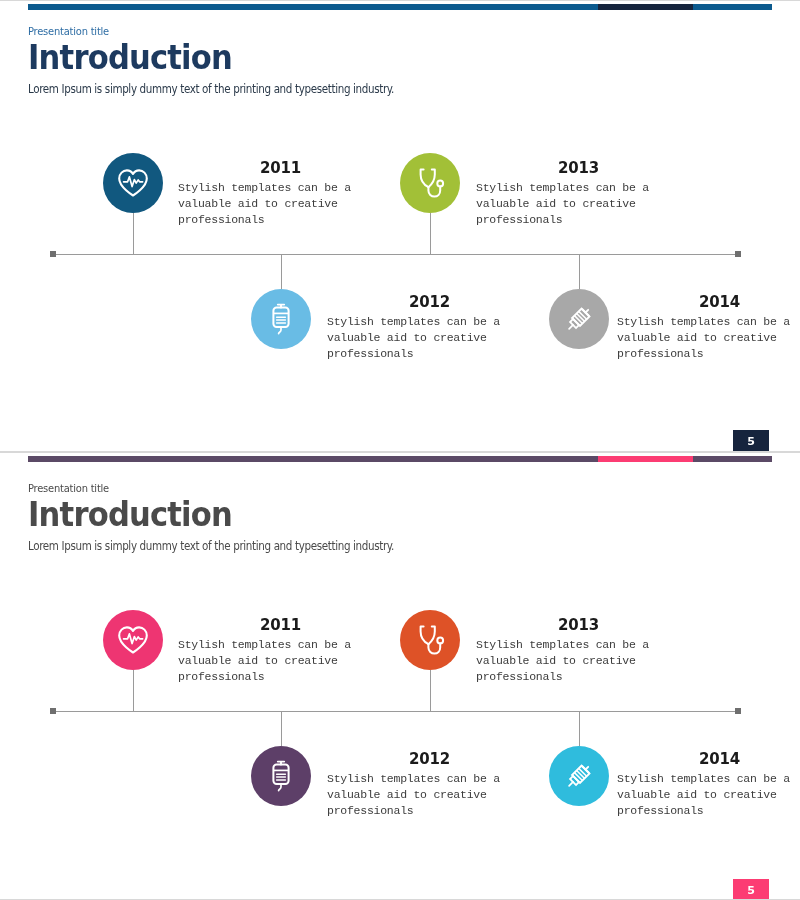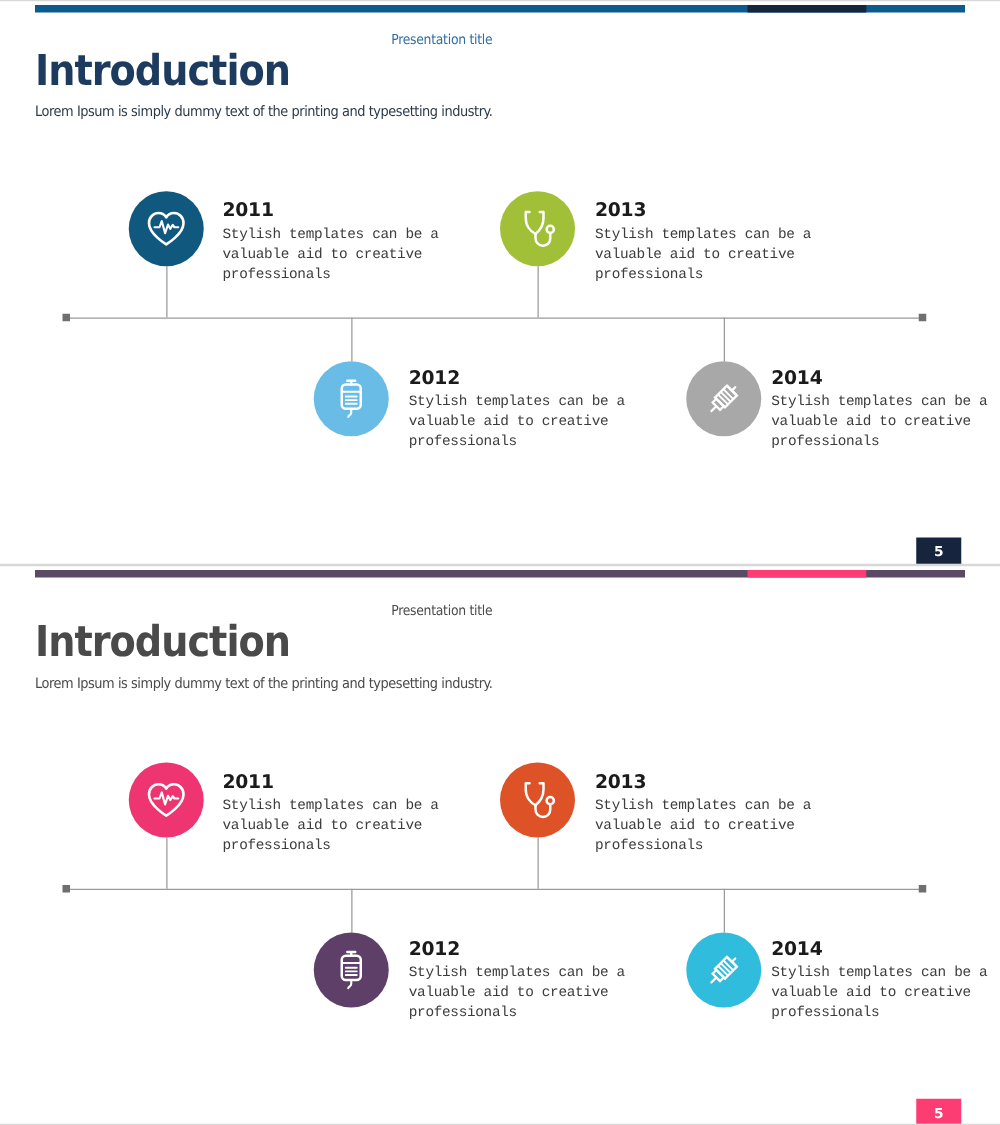--- a/index.html
+++ b/index.html
@@ -29,21 +29,20 @@
     top: 3px;
   }
   .accent-bar .seg-main { position:absolute; left:0; top:0; width:100%; height:100%; }
   .accent-bar .seg-hi  { position:absolute; top:0; height:100%; left:570px; width:95px; }
 
   
   .hdr { position: absolute; left: 28px; }
   .eyebrow {
     font-size: 11px; letter-spacing: -0.2px;
     font-family: "DejaVu Sans Condensed", "Liberation Sans Narrow", "Liberation Sans", sans-serif;
-    text-align: right;
   }
   .big-title {
     font-size: 34px; font-weight: bold; line-height: 1.05;
     letter-spacing: -0.8px; margin-top: 2px;
     font-family: "DejaVu Sans Condensed", "Liberation Sans Narrow", "Liberation Sans", sans-serif;
   }
   .subtitle {
     font-size: 11.5px; margin-top: 6px; letter-spacing: -0.35px;
     font-family: "DejaVu Sans Condensed", "Liberation Sans Narrow", "Liberation Sans", sans-serif;
   }
@@ -61,21 +60,21 @@
 
   .stem { position: absolute; width: 1px; background: #9a9a9a; }
   .bubble {
     position: absolute; width: 60px; height: 60px; border-radius: 50%;
     display: flex; align-items: center; justify-content: center;
   }
   .bubble svg { display: block; }
   .node-text { position: absolute; width: 205px; }
   .node-year {
     font-size: 15px; font-weight: bold; color: #1b1b1b;
-    letter-spacing: -0.2px; margin-bottom: 3px;
+    letter-spacing: -0.2px; margin-bottom: 3px; text-align: center;
   }
   .node-desc {
     font-size: 11.5px; color: #3c3c3c; line-height: 1.38;
     letter-spacing: -0.25px;
     font-family: Liberation Mono, monospace;
   }
 
   
   .page-badge {
     position: absolute; width: 36px; height: 22px;

